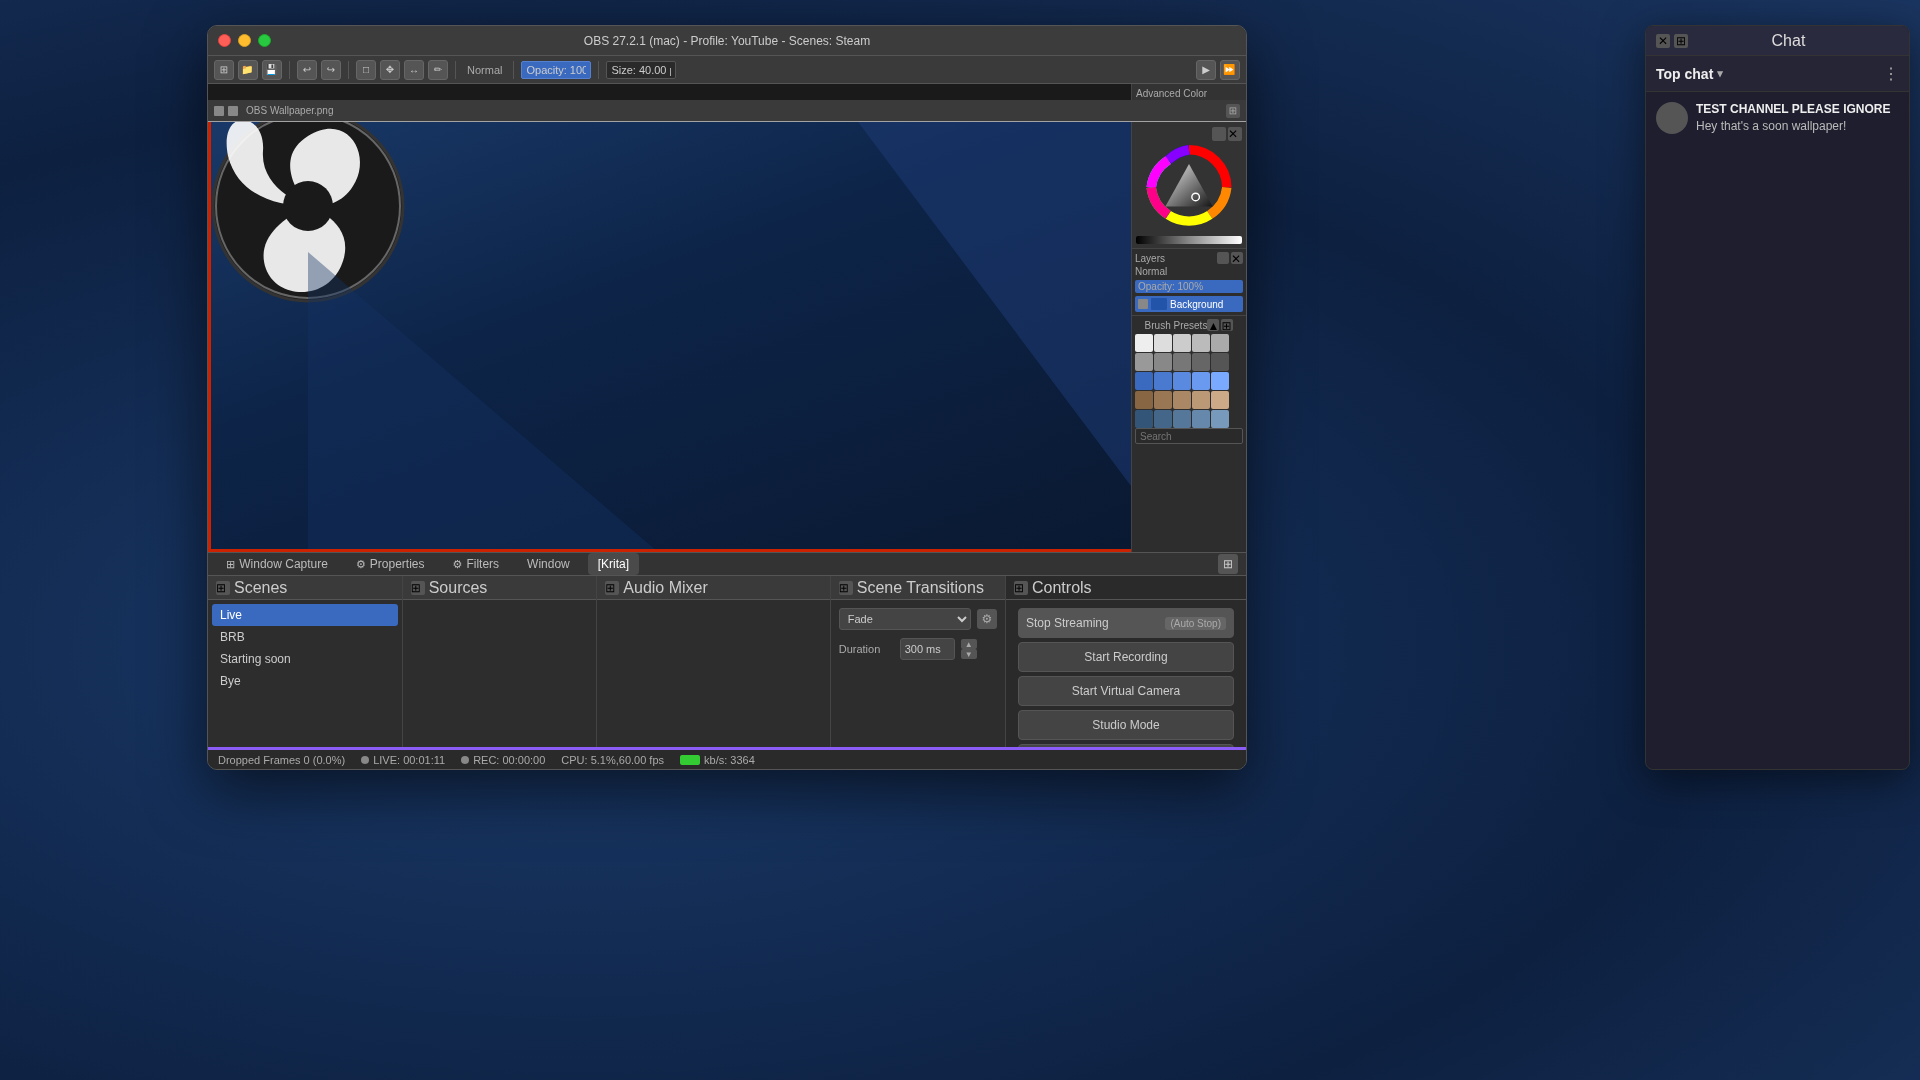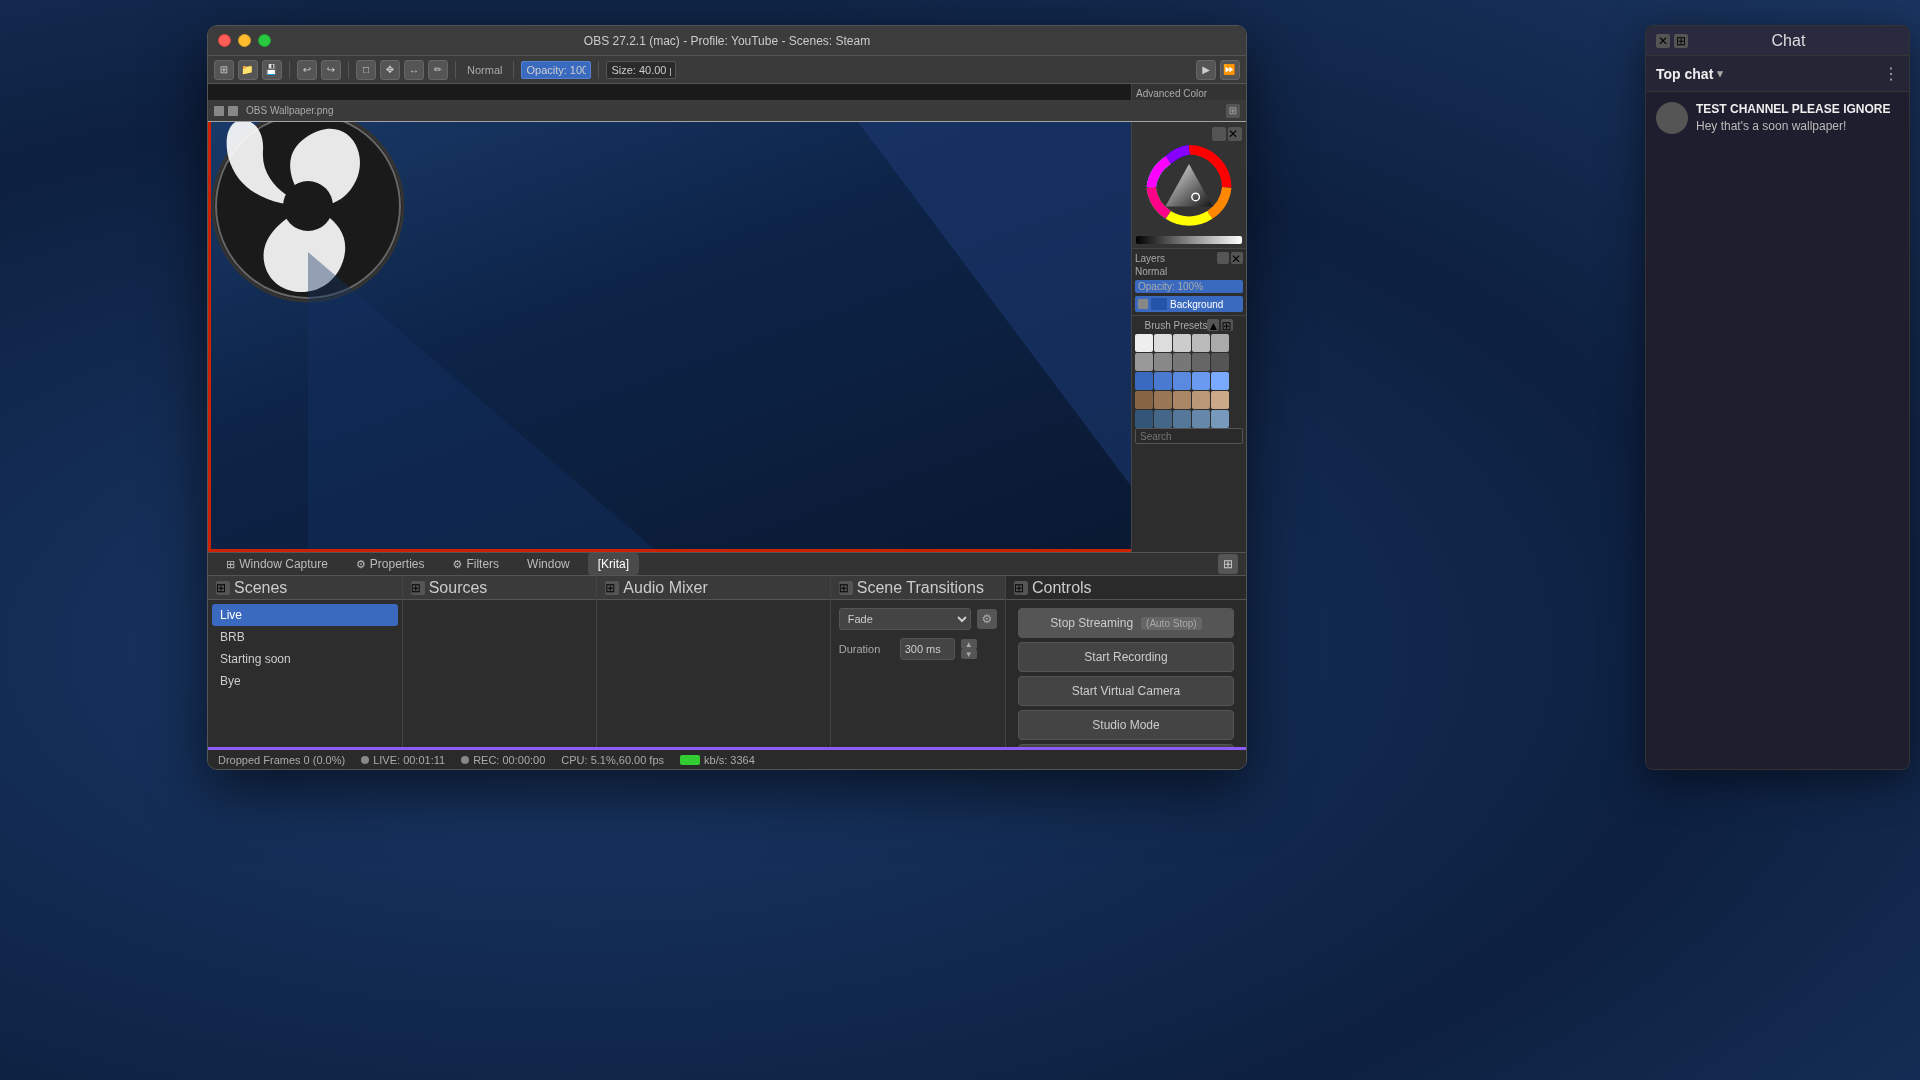--- a/index.html
+++ b/index.html
@@ -846,21 +846,21 @@
         </div>
 
         <div class="panel controls-panel" style="min-width:240px;max-width:240px;">
           <div class="panel-header" style="background:#2a2a2a;">
             <div style="display:flex;align-items:center;gap:4px;">
               <div style="width:14px;height:14px;background:#555;border-radius:2px;cursor:pointer;">⊞</div>
               <span class="panel-title">Controls</span>
             </div>
           </div>
           <div class="panel-content" style="padding:4px;">
-            <div class="control-btn stop-stream" style="display:flex;">
+            <div class="control-btn stop-stream" style="display:flex;justify-content:space-between;">
               <span>Stop Streaming</span>
               <span class="auto-stop-badge">(Auto Stop)</span>
             </div>
             <div class="control-btn">
               <span>Start Recording</span>
             </div>
             <div class="control-btn">
               <span>Start Virtual Camera</span>
             </div>
             <div class="control-btn">

